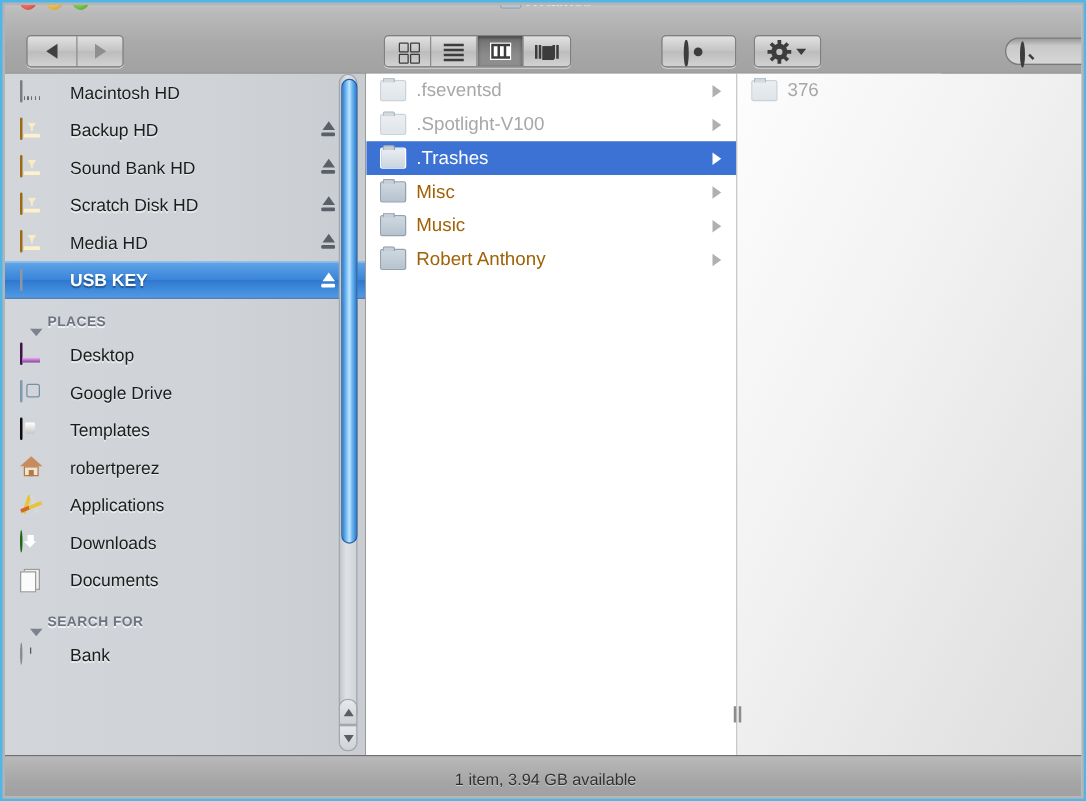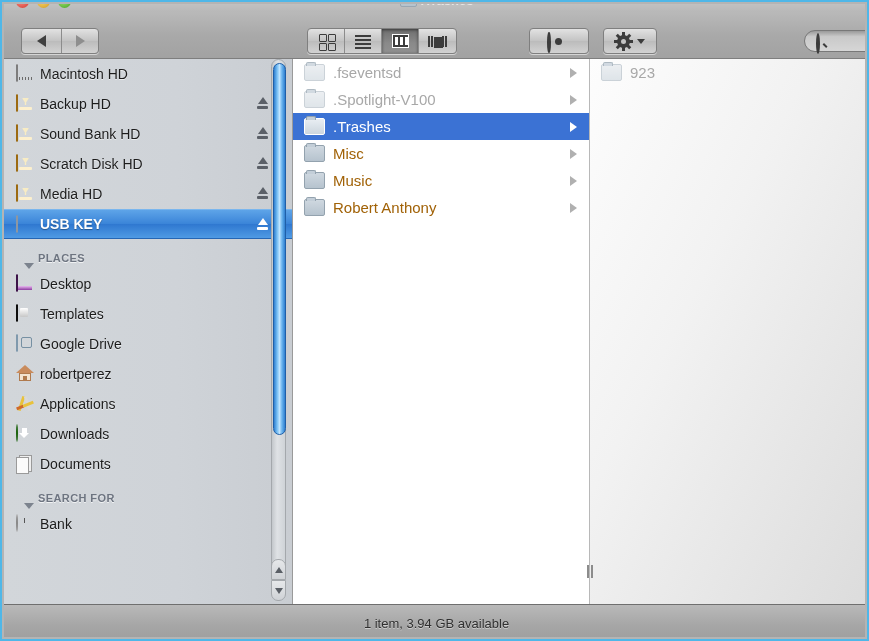--- a/index.html
+++ b/index.html
@@ -213,21 +213,21 @@
   }
   .sb-header .disc {
     position:absolute; left: 20px; top: 8px;
     width:0;height:0;border-left:5px solid transparent;border-right:5px solid transparent;border-top:6px solid #7c838e;
   }
   .sb-header span.lbl { margin-left: 18px; }
 
   .sb-row {
     position:relative; height:30px;
     display:flex; align-items:center;
-    padding-left: 36px;
+    padding-left: 52px;
     font-size: 14px; color: #1c1c1c;
     text-shadow: 0 1px 0 rgba(255,255,255,0.55);
   }
   .sb-row.selected {
     background: linear-gradient(to bottom, #5ea4e8 0%, #3a84d8 50%, #2f78d0 51%, #4f9ae4 100%);
     color: #ffffff; font-weight: bold;
     text-shadow: 0 1px 1px rgba(0,0,0,0.35);
     border-top: 1px solid #7ab6ee;
     border-bottom: 1px solid #2566b4;
     box-sizing: border-box;
@@ -606,26 +606,26 @@
         <div class="sb-header" style="margin-top:8px">
           <span class="disc" style="top:16px"></span>
           <span class="lbl">PLACES</span>
         </div>
 
         <div class="sb-row">
           <span class="sb-icon"><span class="ic-desktop"></span></span>
           <span>Desktop</span>
         </div>
         <div class="sb-row">
+          <span class="sb-icon"><span class="ic-folder-blue"><span class="mark"></span></span></span>
+          <span>Google Drive</span>
+        </div>
+        <div class="sb-row">
           <span class="sb-icon"><span class="ic-templates"></span></span>
           <span>Templates</span>
-        </div>
-        <div class="sb-row">
-          <span class="sb-icon"><span class="ic-folder-blue"><span class="mark"></span></span></span>
-          <span>Google Drive</span>
         </div>
         <div class="sb-row">
           <span class="sb-icon"><span class="ic-home"><span class="roof"></span><span class="base"></span><span class="door"></span></span></span>
           <span>robertperez</span>
         </div>
         <div class="sb-row">
           <span class="sb-icon"><span class="ic-applications"><span class="aleg1"></span><span class="aleg2"></span><span class="pen"></span></span></span>
           <span>Applications</span>
         </div>
         <div class="sb-row">
@@ -692,21 +692,21 @@
           <div class="col-row">
             <span class="col-folder"></span>
             <span>Robert Anthony</span>
             <span class="col-disc"></span>
           </div>
         </div>
 
         <div class="col" id="col2">
           <div class="col-row dim">
             <span class="col-folder"></span>
-            <span>923</span>
+            <span>376</span>
           </div>
         </div>
 
         <div class="col-resize">
           <i></i>
               <i></i>
         </div>
       </div>
     </div>
 

